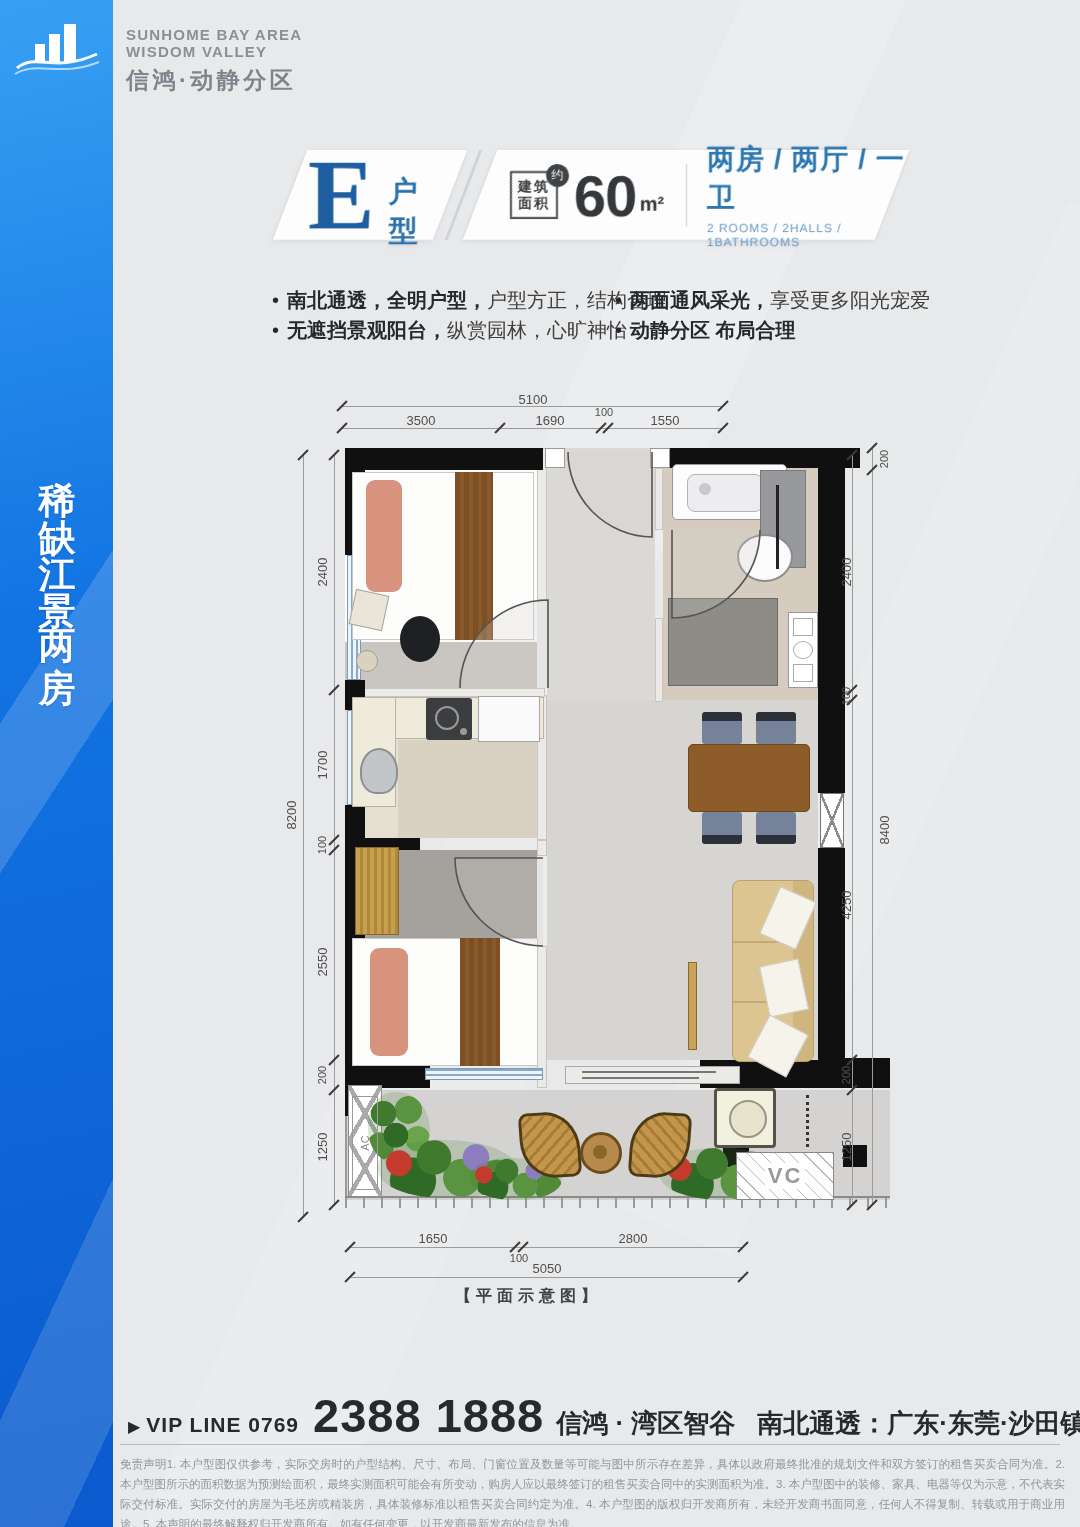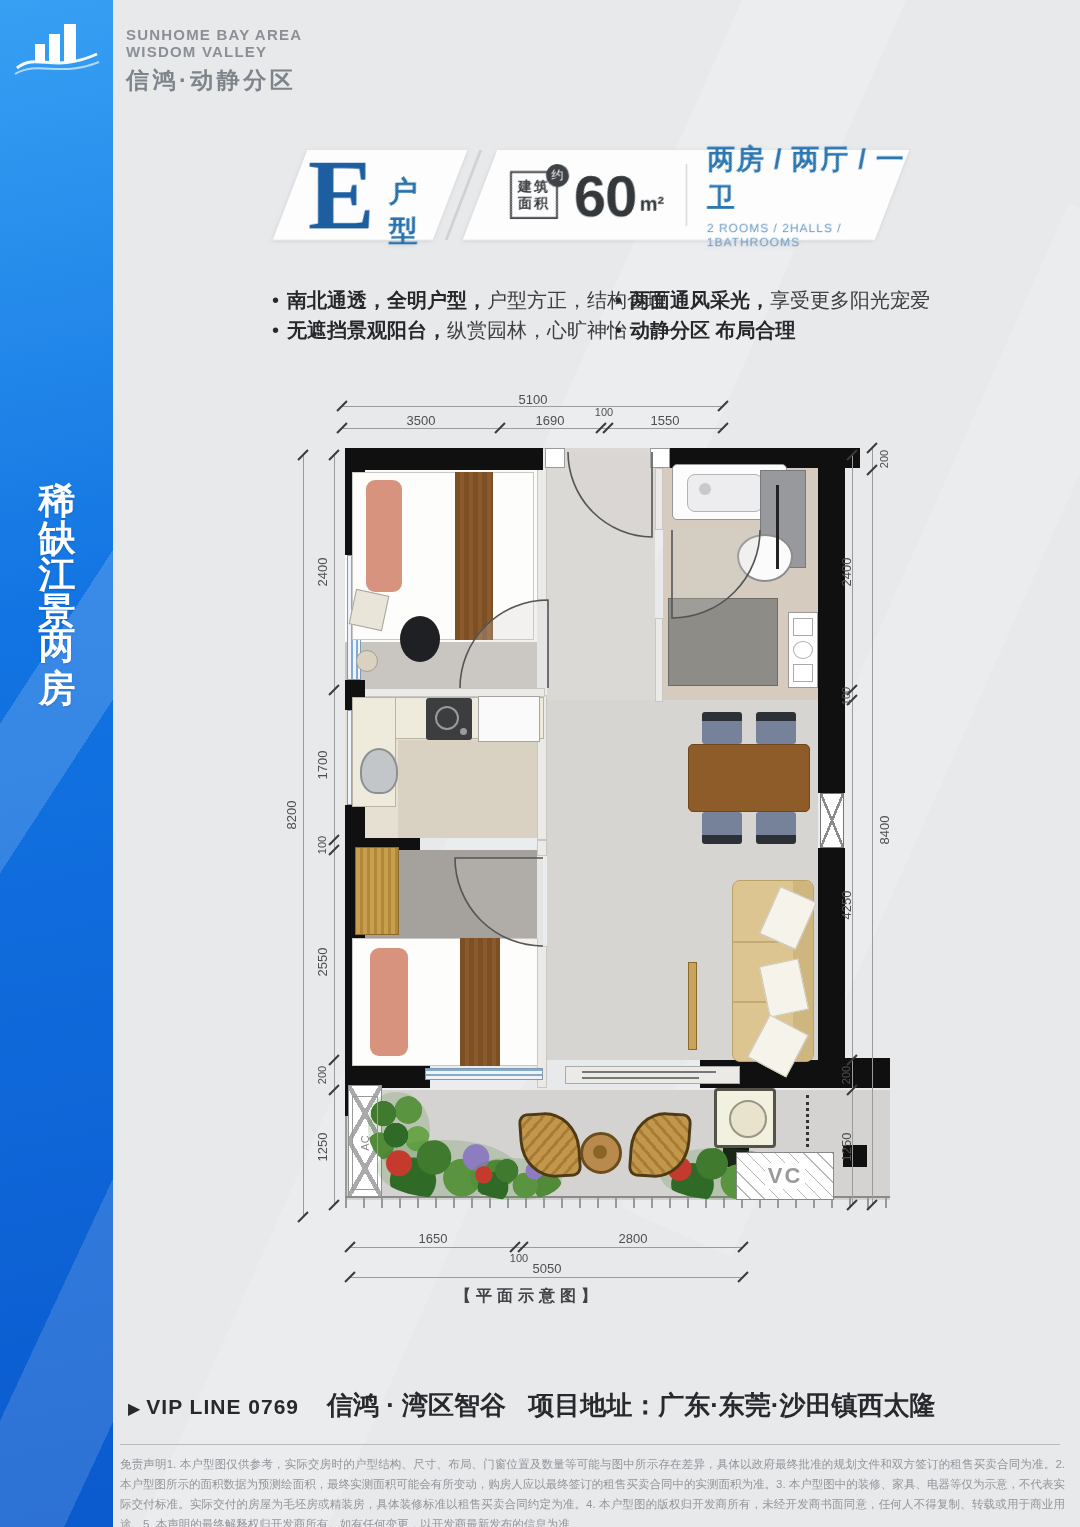--- a/index.html
+++ b/index.html
@@ -90,21 +90,21 @@
      radial-gradient(circle at 60% 65%,#5a9440 0 20%,transparent 21%),
      radial-gradient(circle at 25% 70%,#2f6b26 0 20%,transparent 21%),
      radial-gradient(circle at 85% 70%,#518a38 0 16%,transparent 17%),
      #47803233;}
   .hatch{background-image:repeating-linear-gradient(45deg,transparent 0 9px,#b9b9b9 9px 10px);}
   
   #vip-row{position:absolute;left:128px;top:1388px;display:flex;align-items:baseline;color:#27292c;white-space:nowrap;}
   #vip-marker{font-size:16px;margin-right:6px;}
   #vip-label{font-size:21px;font-weight:bold;letter-spacing:1px;}
   #vip-phone{font-size:47px;font-weight:bold;margin-left:14px;letter-spacing:1px;}
-  #vip-brand{font-size:26px;font-weight:bold;margin-left:28px;}
+  #vip-brand{font-size:26px;font-weight:bold;margin-left:12px;}
   #vip-addr-label{font-size:26px;font-weight:bold;margin-left:22px;}
   #vip-addr{font-size:26px;font-weight:bold;}
   #footer-rule{position:absolute;left:120px;top:1444px;width:940px;height:1px;background:#b6bbc0;}
   #disclaimer{position:absolute;left:120px;top:1454px;width:945px;font-size:11.5px;color:#92959a;
     line-height:1.75;text-align:justify;}
   #plan-caption{position:absolute;left:455px;top:1286px;width:210px;text-align:left;
     font-size:16px;color:#3f4246;letter-spacing:5px;font-weight:bold;}
   svg.overlay{position:absolute;left:0;top:0;pointer-events:none;}
 </style>
 </head>
@@ -368,18 +368,19 @@
       <span class="dim" style="left: 633px; top: 1238px;">2800</span>
       <span class="dim" style="left: 547px; top: 1268px;">5050</span>
     </div>
 </div>
 
 <div id="plan-caption">【平面示意图】</div>
 
 <div id="vip-row">
   <span id="vip-marker">▶</span>
   <span id="vip-label">VIP LINE 0769</span>
+  <span id="vip-phone">2388 1888</span>
   <span id="vip-brand">信鸿 · 湾区智谷</span>
-  <span id="vip-addr-label">项目地址：</span>
+  <span id="vip-addr-label">南北通透：</span>
   <span id="vip-addr">广东·东莞·沙田镇西太隆</span>
 </div>
 <div id="footer-rule"></div>
 <div id="disclaimer">免责声明1. 本户型图仅供参考，实际交房时的户型结构、尺寸、布局、门窗位置及数量等可能与图中所示存在差异，具体以政府最终批准的规划文件和双方签订的租售买卖合同为准。2. 本户型图所示的面积数据为预测绘面积，最终实测面积可能会有所变动，购房人应以最终签订的租售买卖合同中的实测面积为准。3. 本户型图中的装修、家具、电器等仅为示意，不代表实际交付标准。实际交付的房屋为毛坯房或精装房，具体装修标准以租售买卖合同约定为准。4. 本户型图的版权归开发商所有，未经开发商书面同意，任何人不得复制、转载或用于商业用途。5. 本声明的最终解释权归开发商所有。如有任何变更，以开发商最新发布的信息为准。</div>
 
 </body></html>

